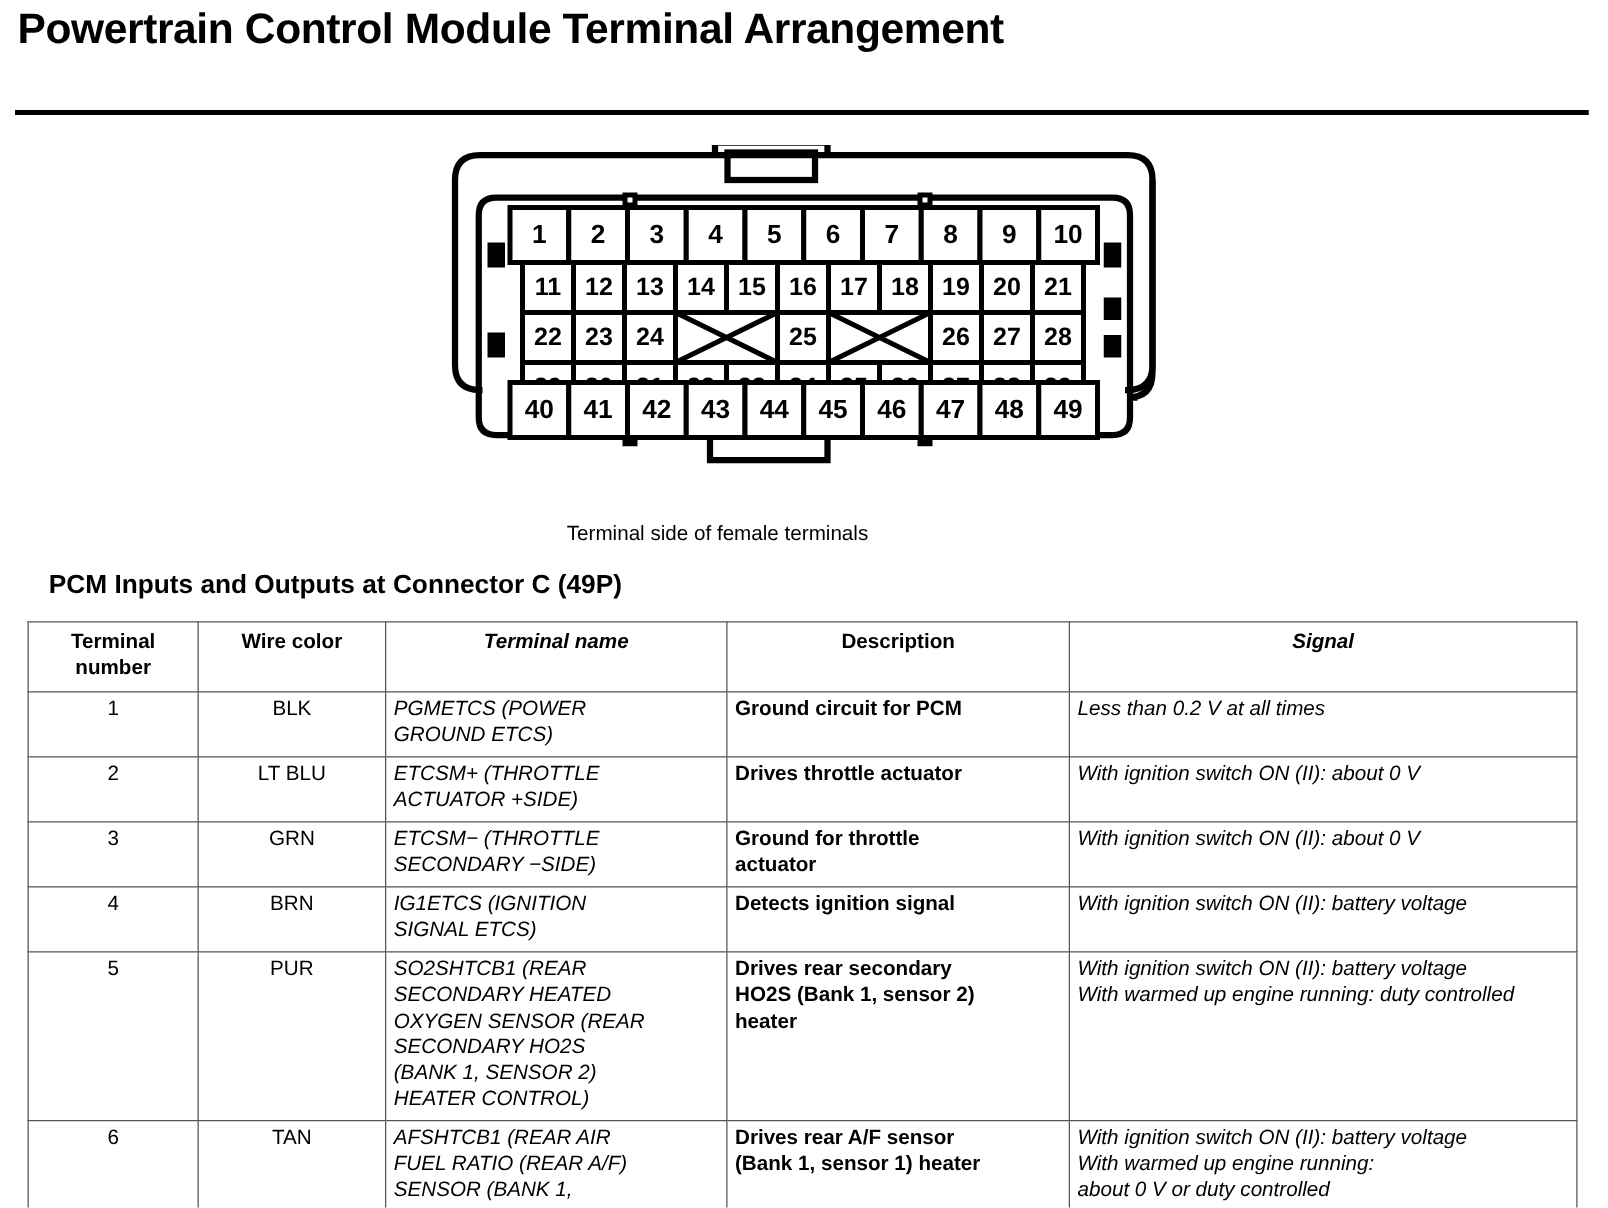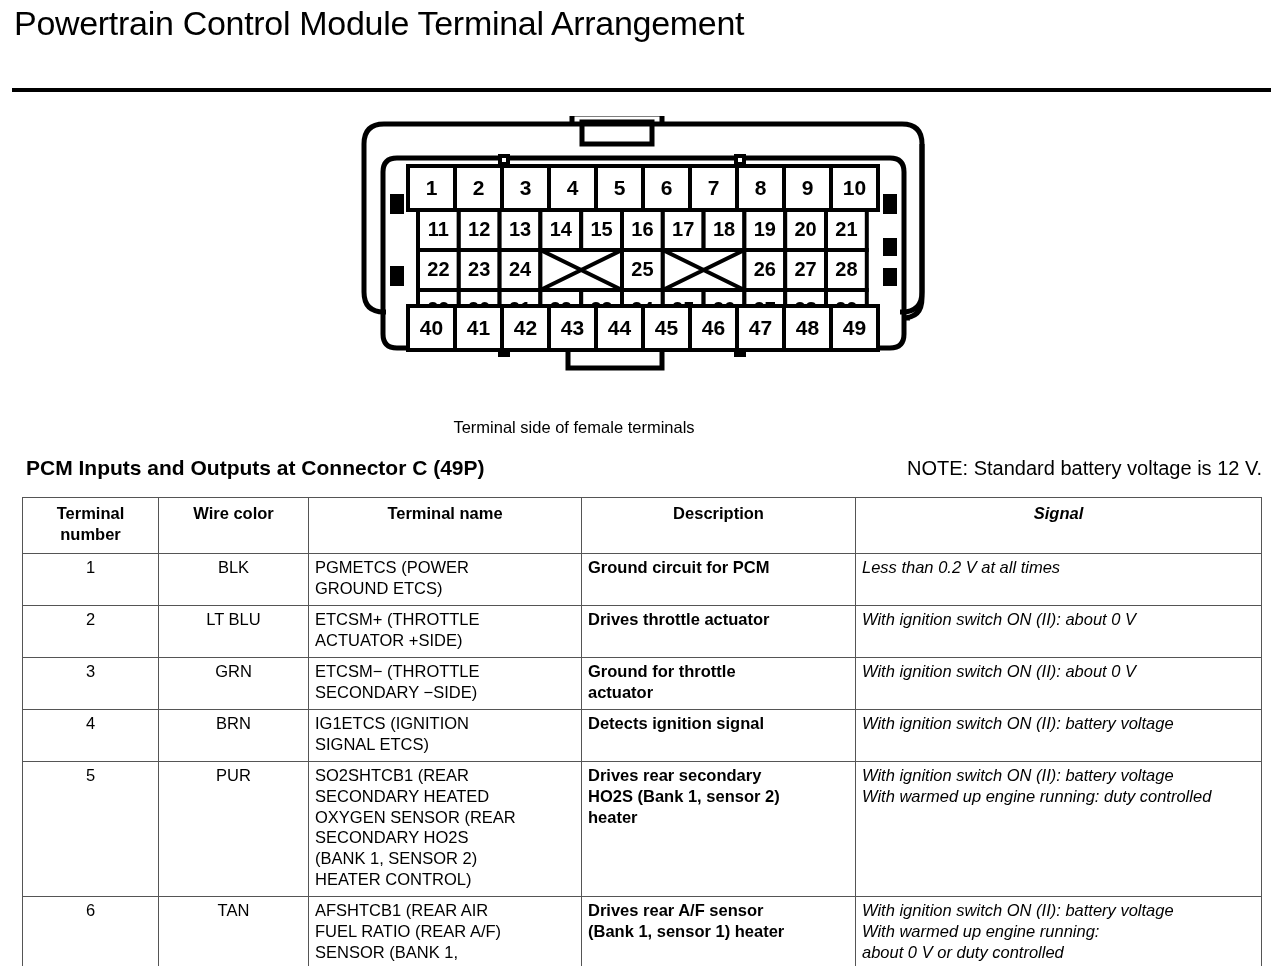--- a/index.html
+++ b/index.html
@@ -8,21 +8,21 @@
     background:#ffffff;
     font-family:"Liberation Sans", sans-serif;
     color:#000000;
     overflow:hidden;
     position:relative;
   }
 
   
   #page-title{
     position:absolute;left:14px;top:4px;
-    font-size:34px;font-weight:normal;letter-spacing:-0.3px;
+    font-size:34px;font-weight:bold;letter-spacing:-0.3px;
     white-space:nowrap;
   }
   #title-rule{
     position:absolute;left:12px;top:88px;width:1259px;height:4px;
     background:#000;
   }
 
   
   #connector-diagram{
     position:absolute;left:350px;top:116px;width:586px;height:282px;
@@ -40,21 +40,21 @@
   #diagram-caption{
     position:absolute;left:0;top:418px;width:1148px;
     text-align:center;font-size:16.5px;
   }
 
   
   #section-header{
     position:absolute;left:22px;top:456px;width:1240px;height:28px;
   }
   #section-title{
-    position:absolute;left:4px;top:0;
+    position:absolute;left:17px;top:0;
     font-size:21px;font-weight:bold;white-space:nowrap;
   }
   #section-note{
     position:absolute;right:0px;top:1px;
     font-size:20px;white-space:nowrap;
   }
 
   
   #pcm-table{
     position:absolute;left:22px;top:497px;width:1240px;
@@ -71,21 +71,21 @@
   #pcm-table thead th{
     text-align:center;
     font-weight:bold;
     font-size:16.5px;
     padding-top:5px;
     height:44px;
     vertical-align:top;
   }
   .c-term{width:123px;text-align:center;margin-top:12px;}
   .c-wire{width:137px;text-align:center;}
-  .c-name{width:260px;}
+  .c-name{width:260px;font-style:italic;}
   .c-desc{width:261px;font-weight:bold;}
   .c-sig{width:auto;font-style:italic;}
   .cell-pre{white-space:pre-line;}
 </style>
 </head>
 <body>
 
 <div id="page-title">Powertrain Control Module Terminal Arrangement</div>
 <div id="title-rule"></div>
 
@@ -253,21 +253,20 @@
       <text x="457.5" y="213">48</text>
       <text x="504.5" y="213">49</text>
     </g>
   </svg>
 </div>
 
 <div id="diagram-caption">Terminal side of female terminals</div>
 
 <div id="section-header">
   <div id="section-title">PCM Inputs and Outputs at Connector C (49P)</div>
-  <div id="section-note">NOTE: Standard battery voltage is 12 V.</div>
 </div>
 
 <table id="pcm-table">
   <thead>
     <tr>
       <th class="c-term cell-pre">Terminal
 number</th>
       <th class="c-wire">Wire color</th>
       <th class="c-name">Terminal name</th>
       <th class="c-desc">Description</th>

